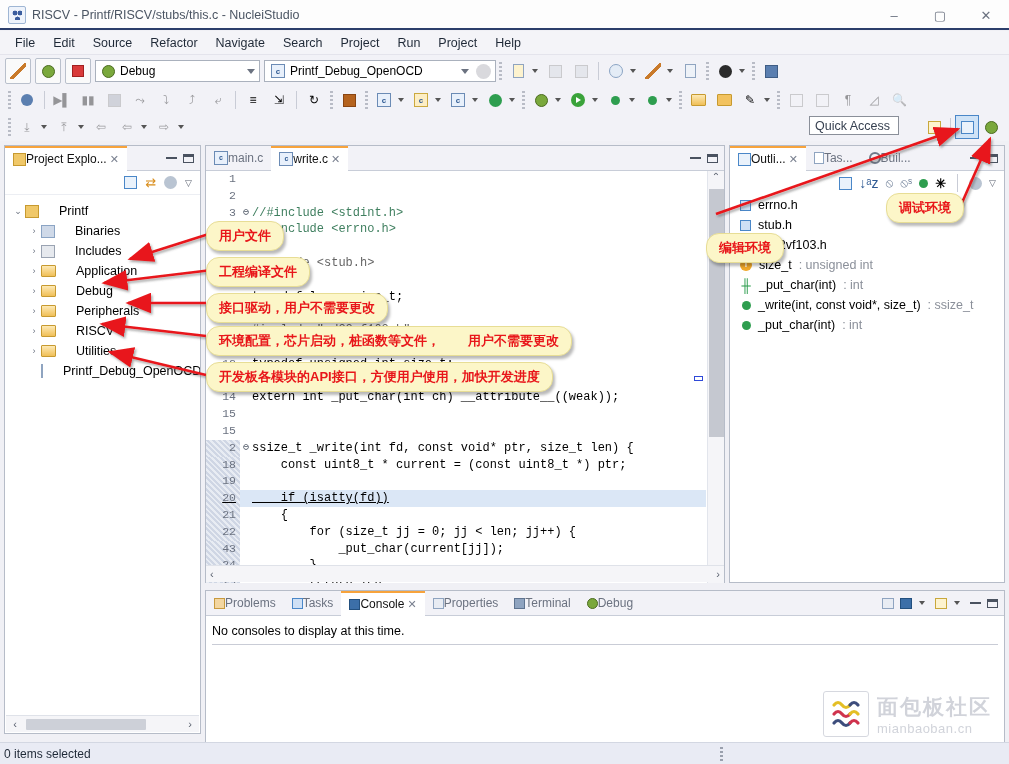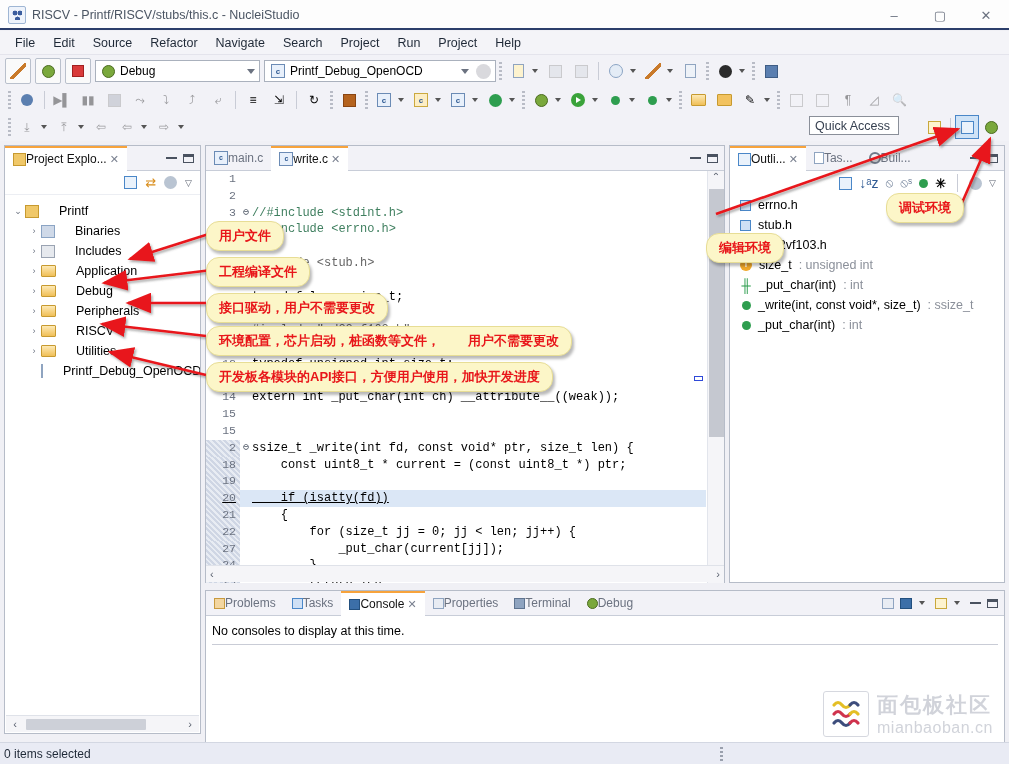--- a/index.html
+++ b/index.html
@@ -154,21 +154,21 @@
 
   
   .callout{ position:absolute; background:#fcf6c8; border:1px solid #e7dd95; border-radius:13px;
      color:#e8161a; font-weight:bold; font-size:13px; display:flex; align-items:center;
      padding:0 12px; box-shadow:2px 3px 3px rgba(0,0,0,.28); white-space:nowrap; z-index:50; }
   #watermark{ position:absolute; right:4px; bottom:22px; width:182px; height:56px;
      display:flex; align-items:center; gap:8px; opacity:.85; z-index:60;}
   #wm-logo{ width:46px;height:46px;border:1px solid #cfd2da;background:#fff;border-radius:3px;
      display:flex;align-items:center;justify-content:center;}
   #wm-text .t1{ font-size:21px; color:#c9ccd4; letter-spacing:2px; font-weight:bold;}
-  #wm-text .t2{ font-size:16px; color:#c9ccd4; letter-spacing:.5px; }
+  #wm-text .t2{ font-size:13px; color:#c9ccd4; letter-spacing:.5px; }
 </style>
 </head>
 <body>
 
 <div id="titlebar">
   <div class="tb-icon"></div>
   <div class="tb-text">RISCV - Printf/RISCV/stubs/this.c - NucleiStudio</div>
   <div class="winbtns">
     <div class="winbtn">–</div>
     <div class="winbtn">▢</div>
@@ -456,21 +456,21 @@
       <div class="cline"><span class="lnum">13</span><span class="fold"></span><span></span></div>
       <div class="cline"><span class="lnum">14</span><span class="fold"></span><span>extern int _put_char(int ch) __attribute__((weak));</span></div>
       <div class="cline"><span class="lnum">15</span><span class="fold"></span><span></span></div>
       <div class="cline"><span class="lnum">15</span><span class="fold"></span><span></span></div>
       <div class="cline"><span class="lnum marked">2</span><span class="fold">⊖</span><span>ssize_t _write(int fd, const void* ptr, size_t len) {</span></div>
       <div class="cline"><span class="lnum marked">18</span><span class="fold"></span><span>    const uint8_t * current = (const uint8_t *) ptr;</span></div>
       <div class="cline"><span class="lnum marked">19</span><span class="fold"></span><span></span></div>
       <div class="cline hl"><span class="lnum marked">20</span><span class="fold"></span><span>    if (isatty(fd))</span></div>
       <div class="cline"><span class="lnum marked">21</span><span class="fold"></span><span>    {</span></div>
       <div class="cline"><span class="lnum marked">22</span><span class="fold"></span><span>        for (size_t jj = 0; jj &lt; len; jj++) {</span></div>
-      <div class="cline"><span class="lnum marked">27</span><span class="fold"></span><span>            _put_char(current[jj]);</span></div>
+      <div class="cline"><span class="lnum marked">43</span><span class="fold"></span><span>            _put_char(current[jj]);</span></div>
       <div class="cline"><span class="lnum marked">24</span><span class="fold"></span><span>        }</span></div>
       <div class="cline"><span class="lnum marked">25</span><span class="fold"></span><span>        return len;</span></div>
 
     </div>
     <div id="ed-vscroll">
       <div class="sarr">⌃</div>
       <div class="sthumb"></div>
       <div class="sarr" style="position:absolute;bottom:0;width:17px">⌄</div>
     </div>
     <div class="ed-mark"></div>

